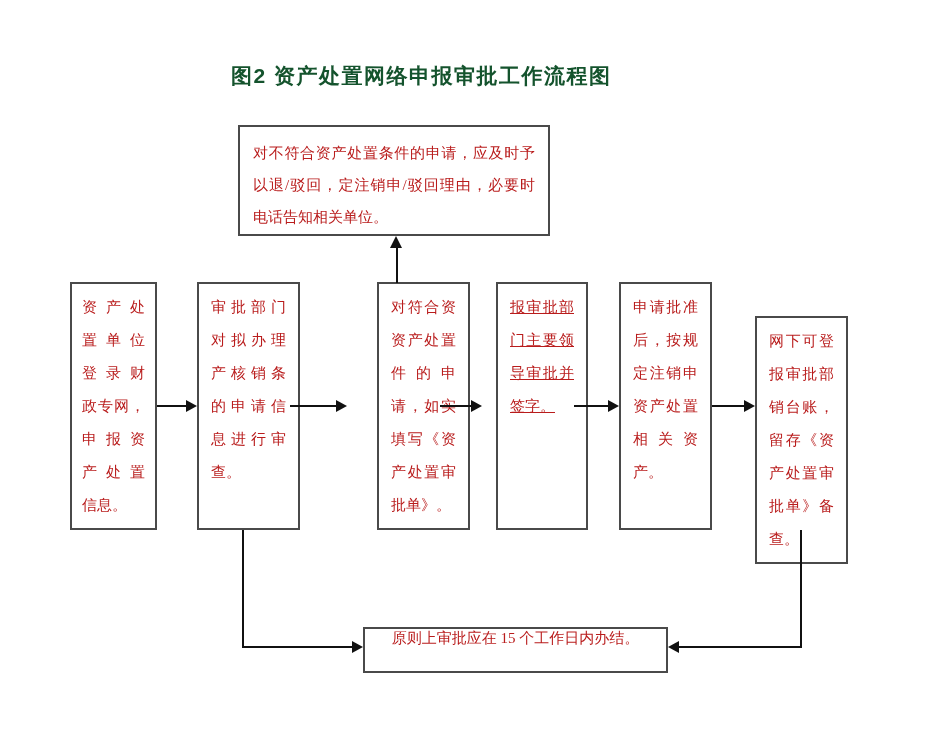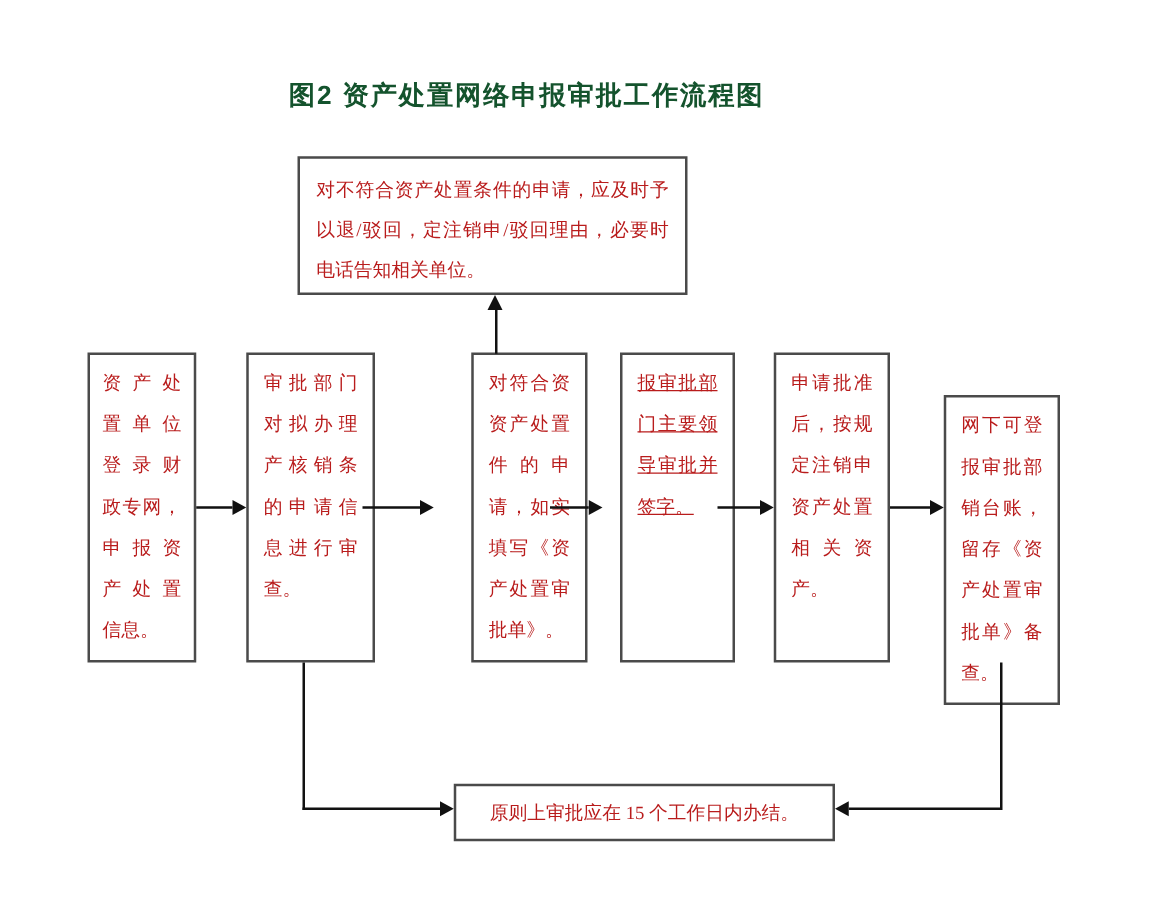--- a/index.html
+++ b/index.html
@@ -51,21 +51,20 @@
   .step-2 { left: 197px; width: 103px; }
   .step-3 { left: 347px; width: 93px; margin-left: 30px; }
   .step-4 { left: 496px; width: 92px; text-decoration: underline; }
   .step-5 { left: 619px; width: 93px; font-family: Liberation Serif, serif; }
   .step-6 { left: 755px; width: 93px; margin-top: 34px; }
 
   .deadline-box {
     left: 363px; top: 627px;
     width: 305px; height: 46px;
     display: flex;
-    align-items: center;
     justify-content: center;
     text-align: center;
   }
 
   .text-line { text-align: justify; text-align-last: justify; }
   .text-line.last { text-align: left; text-align-last: left; }
 
   .hline { position: absolute; height: 2px; background: #111111; }
   .vline { position: absolute; width: 2px; background: #111111; }
 

